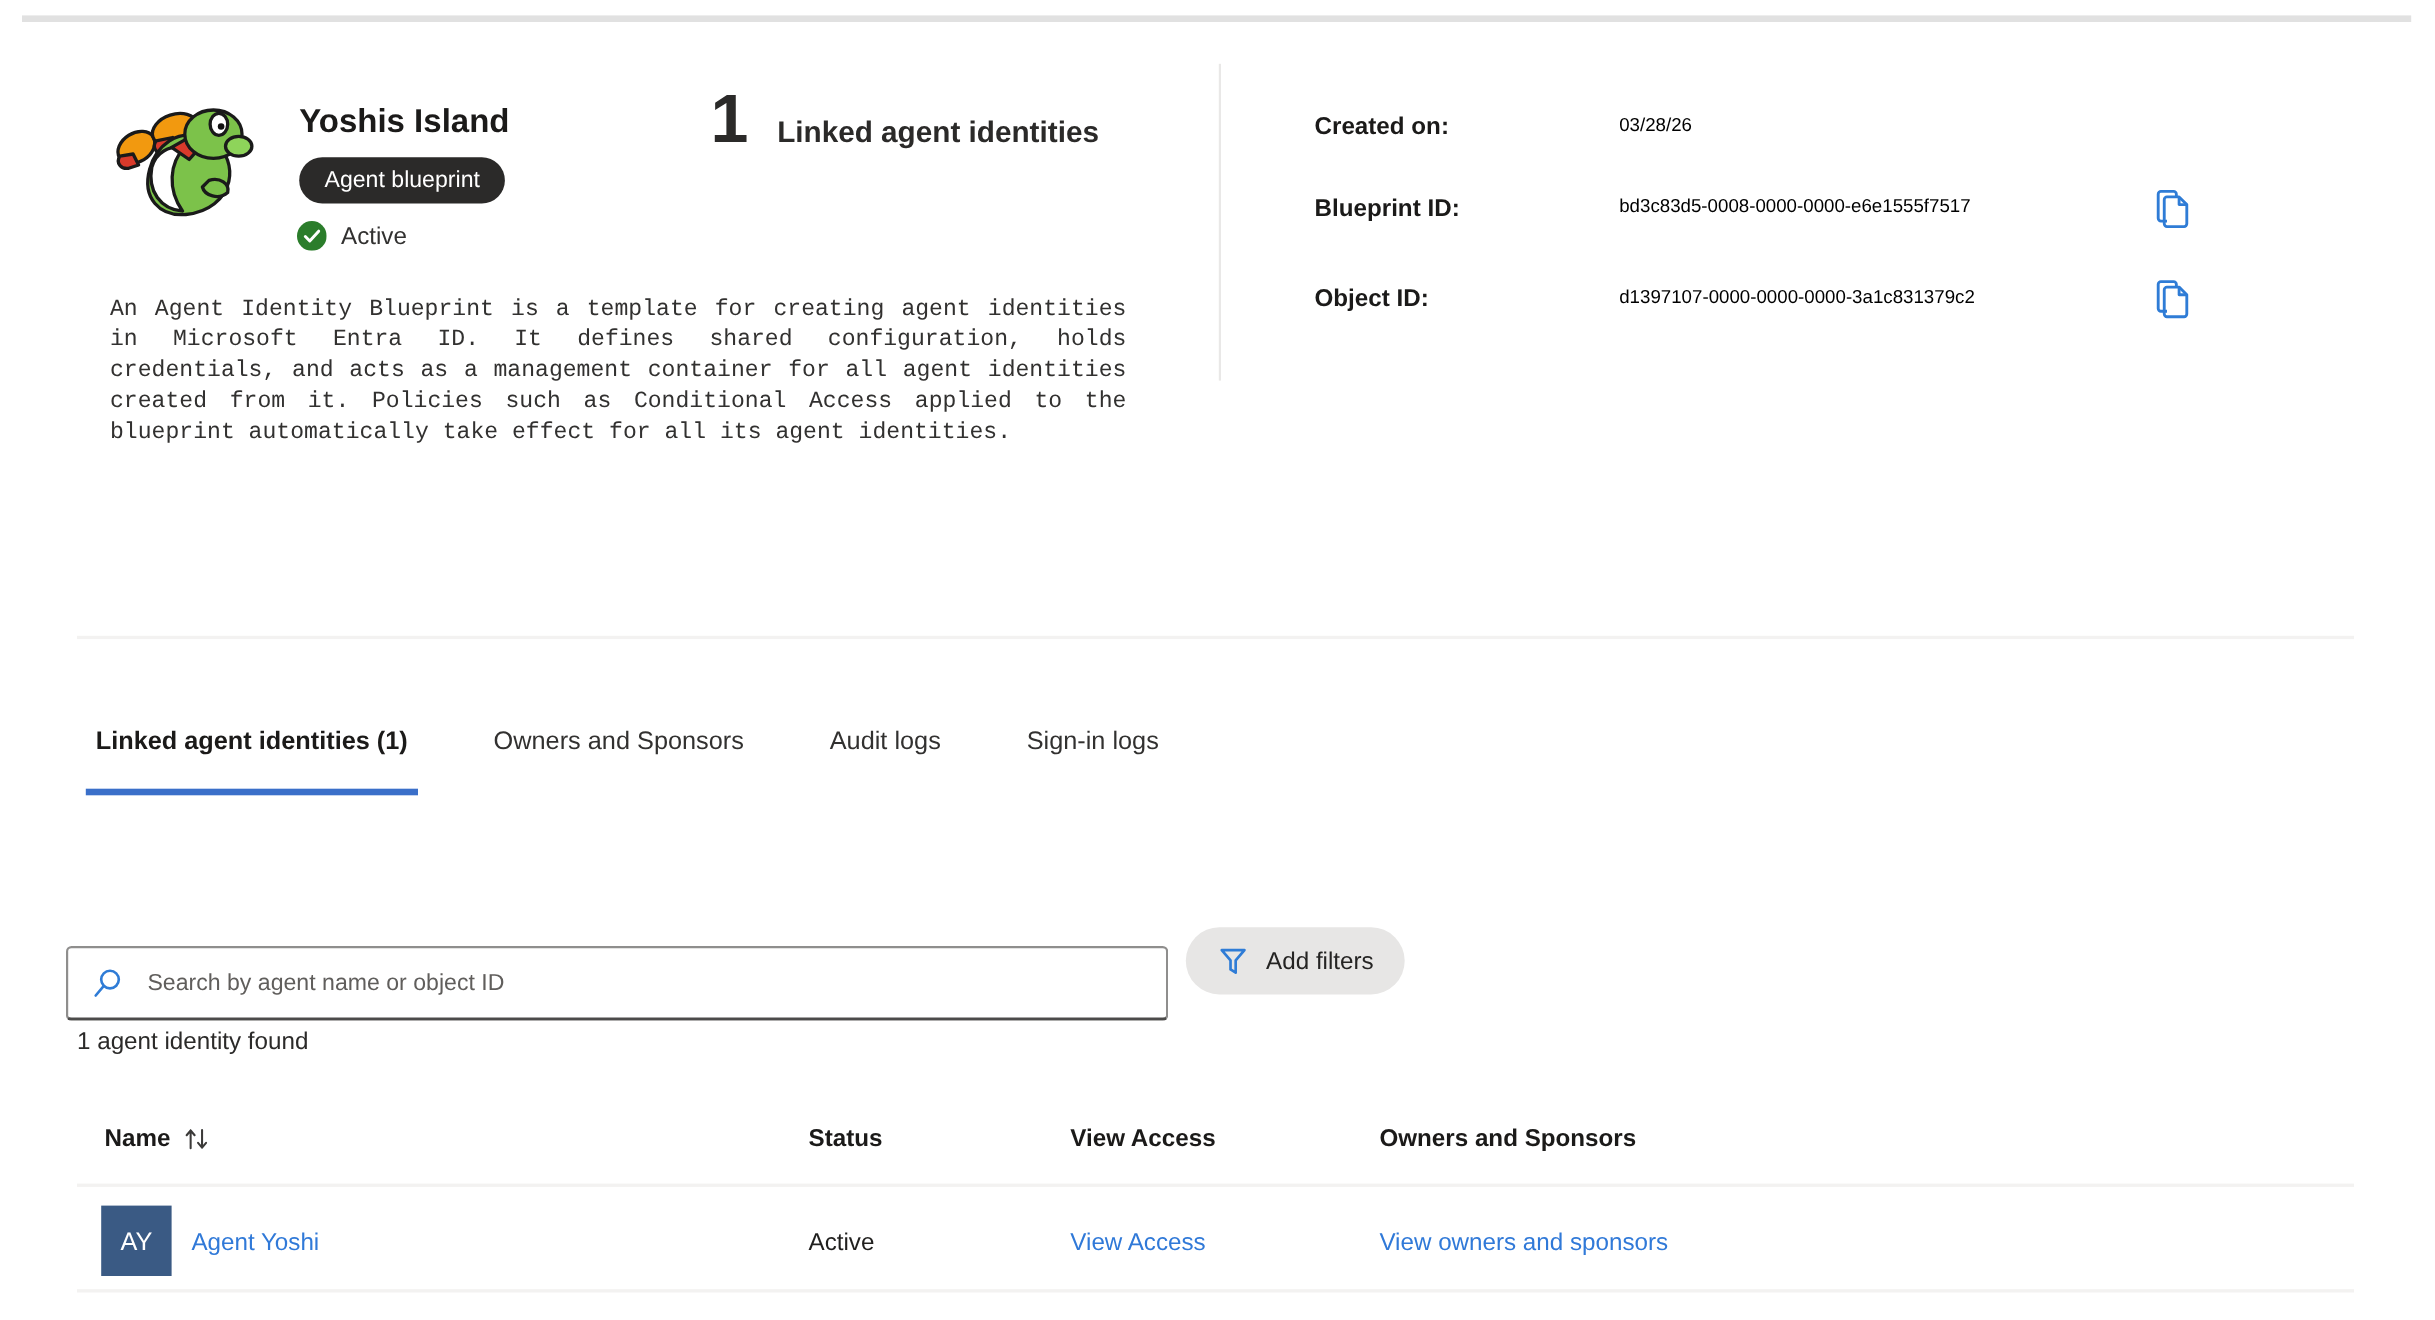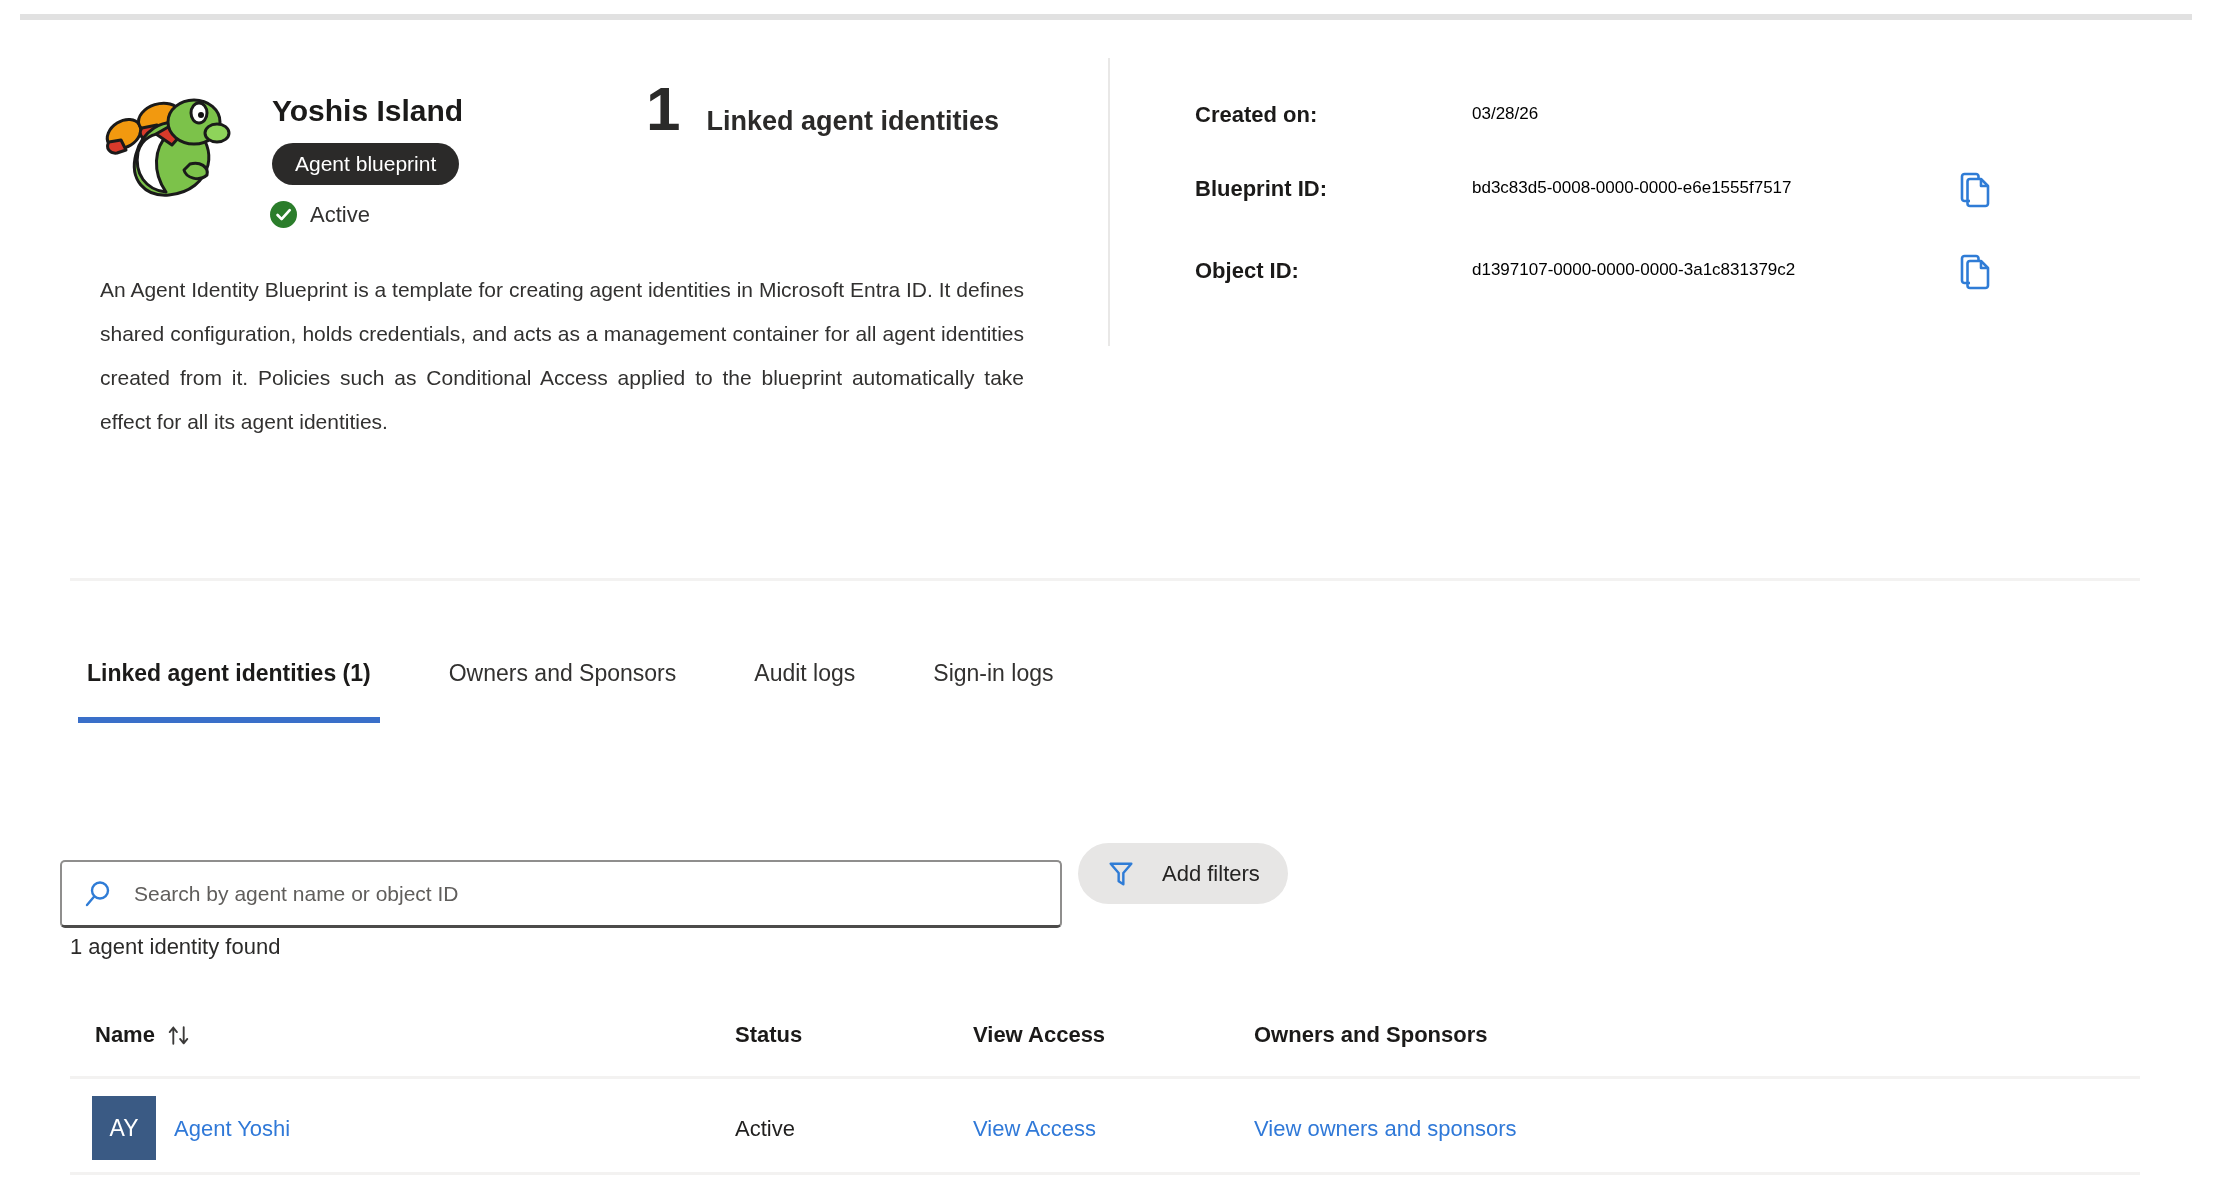--- a/index.html
+++ b/index.html
@@ -15,22 +15,22 @@
   .type-badge { position:absolute; left:272px; top:143px; background:var(--badge-bg,#2b2a29); color:#fff;
     font-size:21px; padding:9px 23px; border-radius:24px; }
   .status-row { position:absolute; left:270px; top:201px; display:flex; align-items:center; gap:13px;
     font-size:22px; color:#323130; }
   .status-row svg { width:27px; height:27px; }
 
   .count-block { position:absolute; left:646px; top:78px; display:flex; align-items:baseline; gap:26px; color:#2b2a29; }
   .count-num { font-size:62px; font-weight:600; line-height:1; }
   .count-label { font-size:27px; font-weight:700; }
 
-  .description { position:absolute; left:100px; top:268px; width:924px; font-size:21px; line-height:44px;
-    text-align:justify; color:#323130; }
+  .description { position:absolute; left:100px; top:268px; width:924px; font-size:21px; line-height:28px;
+    text-align:justify; color:#323130;font-family:Liberation Mono, monospace; }
 
   .v-divider { position:absolute; left:1108px; top:58px; width:2px; height:288px; background:#e9e8e7; }
 
   .meta-row { position:absolute; left:1195px; display:flex; align-items:flex-start; }
   .meta-label { width:257px; font-size:22px; font-weight:700; color:#1b1a19; }
   .meta-value { font-size:17px; color:#000000; padding-top:2px;margin-left:20px; }
   .copy-btn { position:absolute; left:761px; top:-6px; width:38px; height:42px; border:none; background:none;
     color:var(--accent,#2f7cd6); cursor:pointer; }
   .copy-btn svg { width:36px; height:40px; }
 
@@ -46,21 +46,21 @@
   
   .search-box { position:absolute; left:60px; top:836px; width:1002px; height:68px; border:2px solid #8f8e8d;
     border-bottom:3px solid #4c4b4a; border-radius:5px; display:flex; align-items:center; padding:0 20px; gap:20px;
     background:#fff;margin-top:24px; }
   .search-box svg { width:32px; height:32px; flex:none; color:var(--accent,#2f7cd6); }
   .search-box input { flex:1; border:none; outline:none; font-size:21px; font-family:inherit; color:#252423;
     background:transparent; }
   .search-box input::placeholder { color:#605e5c; }
 
   .add-filters { position:absolute; left:1078px; top:843px; height:61px; border:none; border-radius:31px;
-    background:#e7e6e5; display:flex; align-items:center; gap:26px; padding:0 28px; font-size:22px;
+    background:#e7e6e5; display:flex; align-items:center; gap:15px; padding:0 28px; font-size:22px;
     font-family:inherit; color:#252423; cursor:pointer; }
   .add-filters svg { width:30px; height:30px; color:var(--accent,#2f7cd6); }
 
   .results-count { position:absolute; left:70px; top:934px; font-size:22px; color:#2b2a29; }
 
   
   .th { position:absolute; top:1022px; font-size:22px; font-weight:700; color:#1b1a19; display:flex;
     align-items:center; gap:10px; }
   .th-name { left:95px; cursor:pointer; }
   .th-status { left:735px; }

